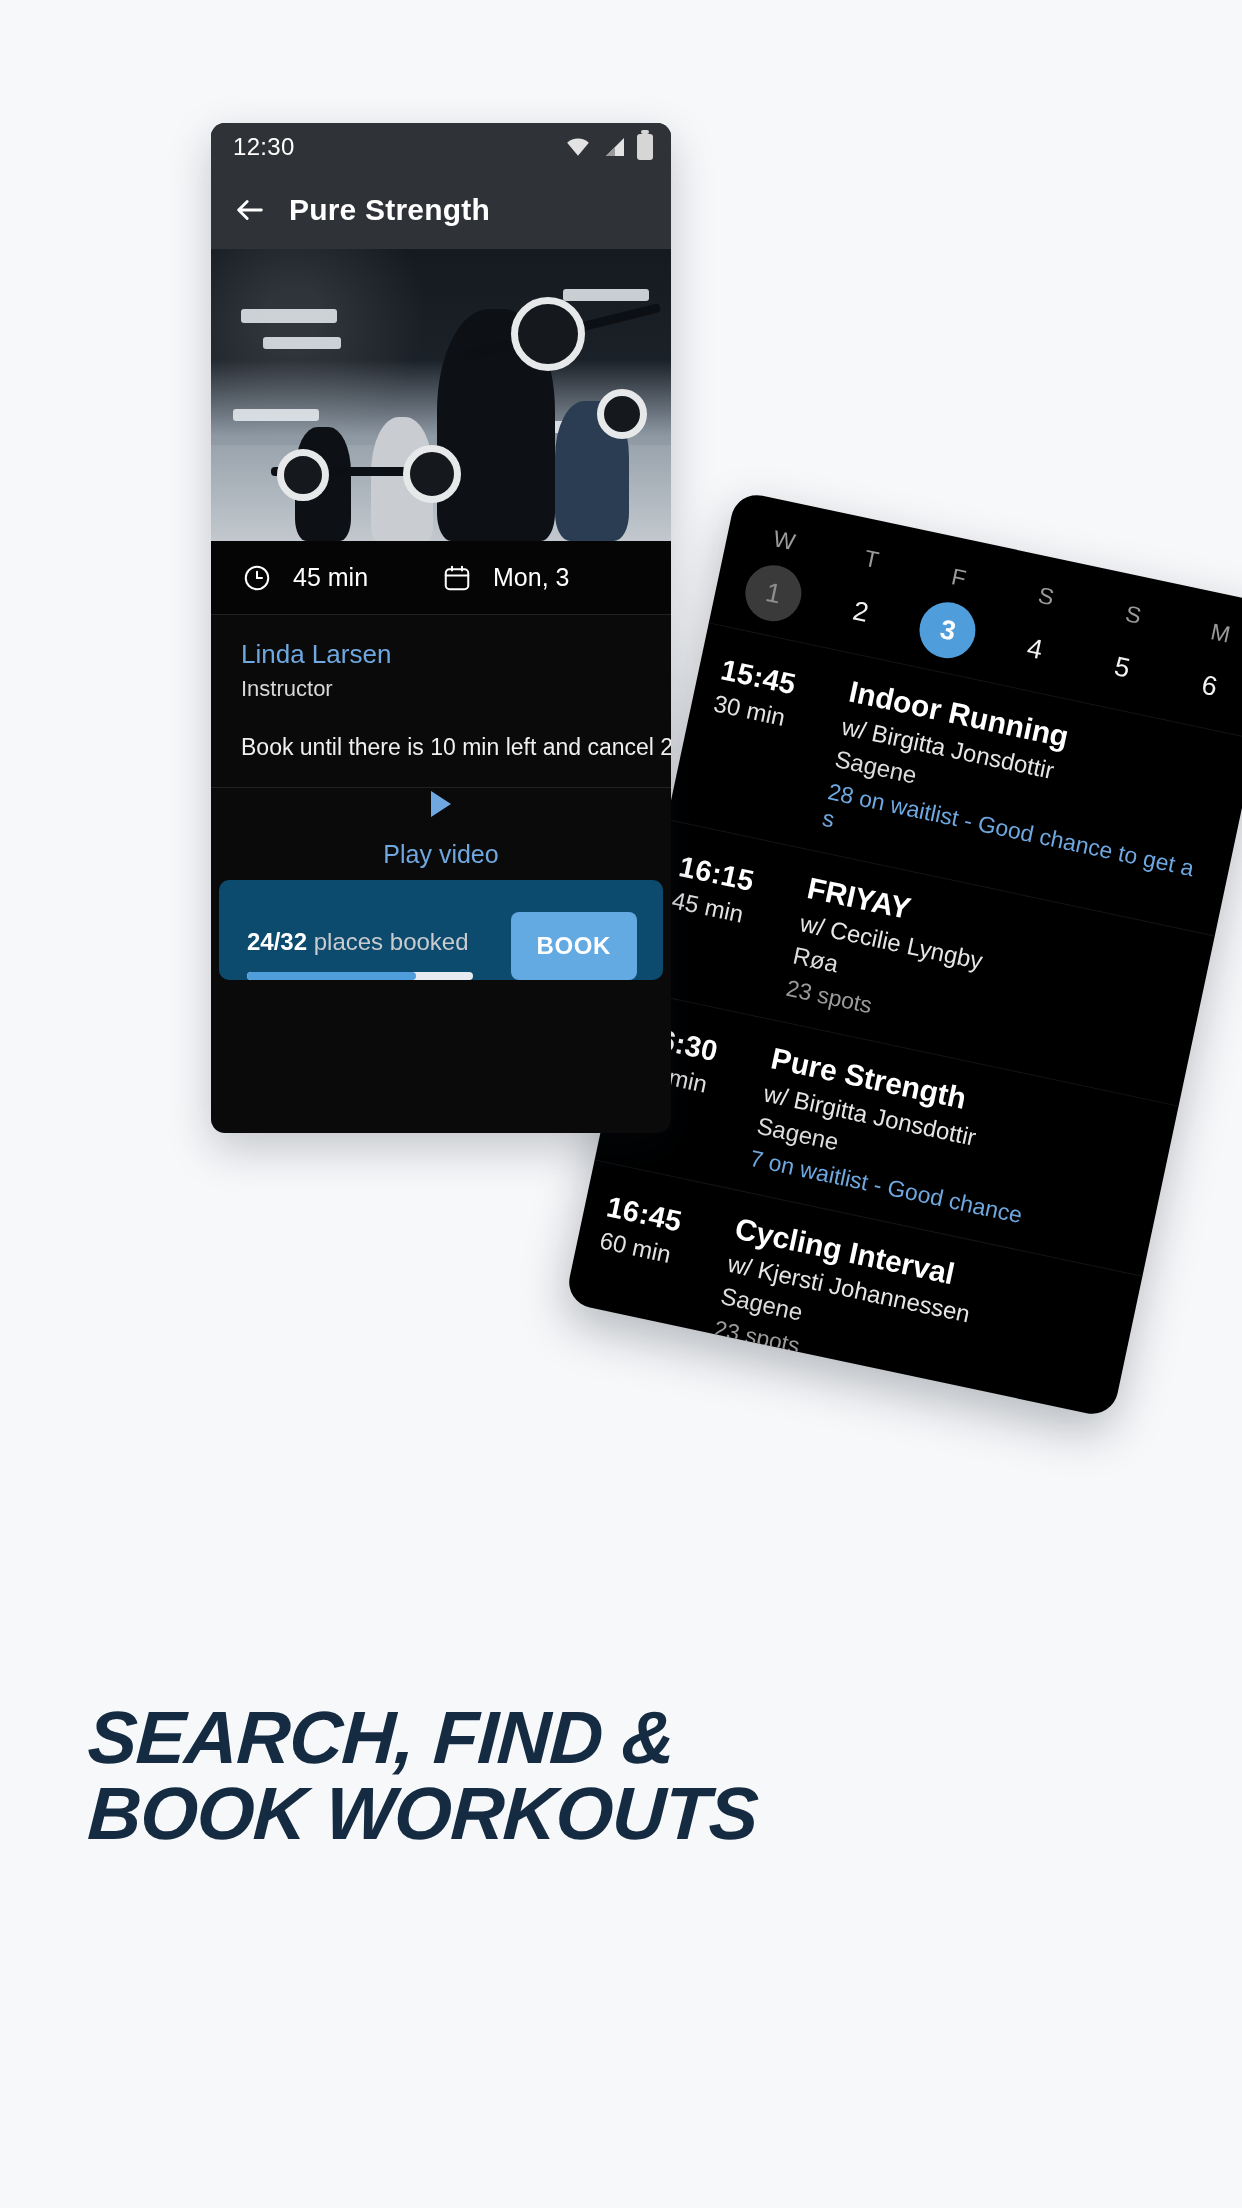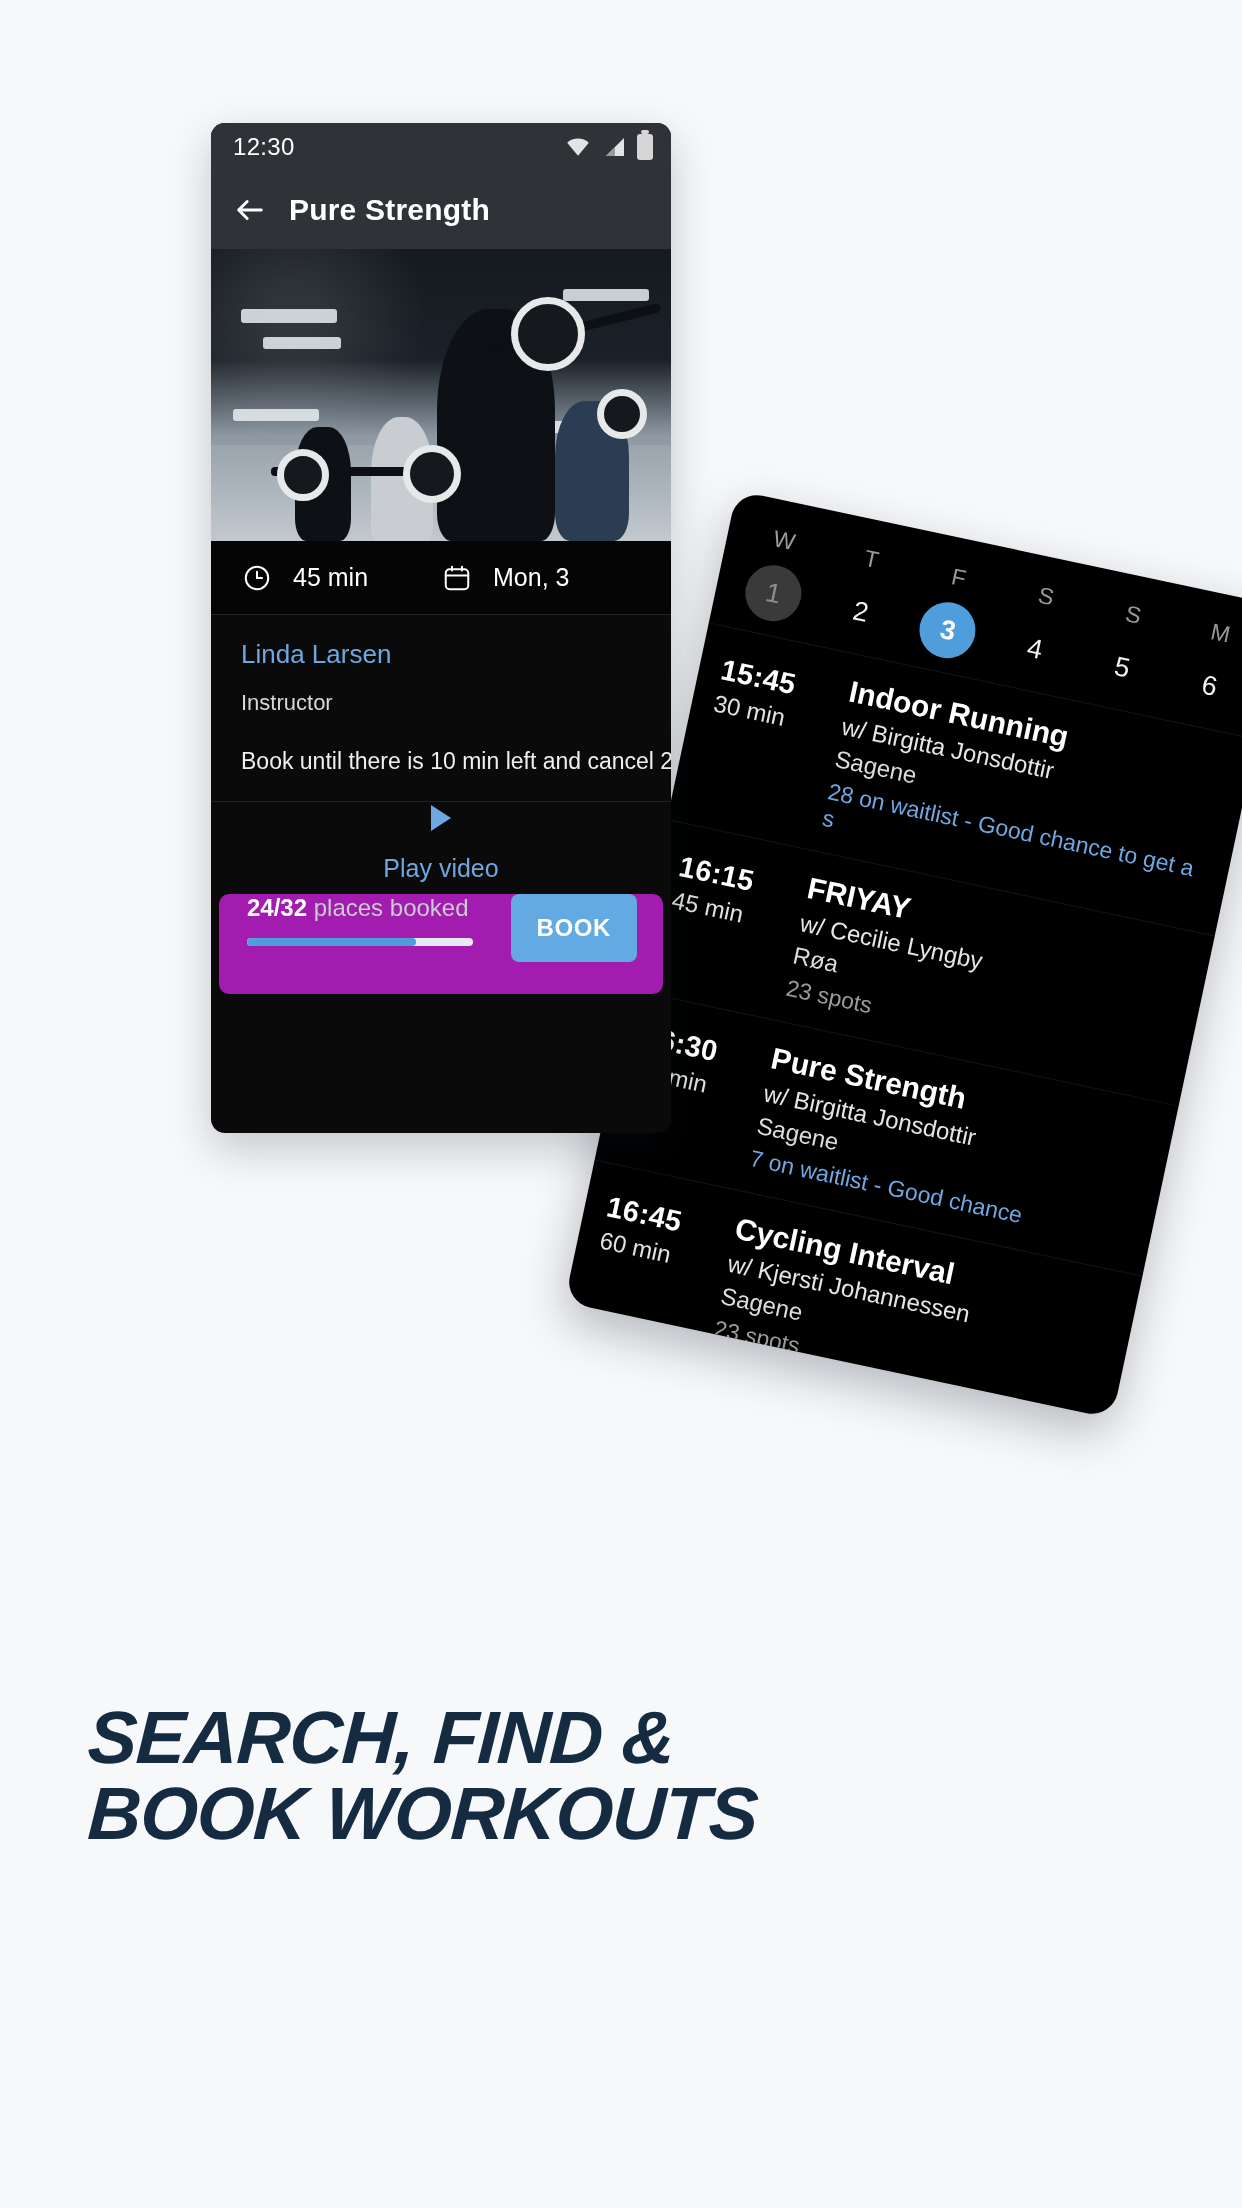--- a/index.html
+++ b/index.html
@@ -107,31 +107,31 @@
   .dcell.half { width: 50%; }
   .dtext { color: #fff; font-size: 25px; }
   .dtext.blue { color: #6fa8e0; }
   .icow { width: 32px; height: 32px; flex: 0 0 32px; display:flex; align-items:center; justify-content:center; }
 
   .inviterow { height: 86px; display:flex; align-items:center; padding:0 30px;
     border-top:1px solid #202225; border-bottom:1px solid #202225; gap:20px; }
 
   .instructor { padding: 24px 30px 10px 30px; }
   .instructor .nm { color: #6fa8e0; font-size: 26px; }
-  .instructor .role { color: #d8d8d8; font-size: 22px; margin-top: 20px; }
+  .instructor .role { color: #d8d8d8; font-size: 22px; margin-top: 6px; }
 
   .policy { padding: 22px 30px 26px 30px; color: #efefef; font-size: 23px;
     white-space: nowrap; overflow: hidden; border-bottom: 1px solid #202225; }
 
   .playrow { height: 84px; display:flex; align-items:center; padding:0 30px; gap:20px;flex-direction:column; }
   .play-tri { width:0;height:0;border-left:20px solid #6fa8e0;border-top:13px solid transparent;border-bottom:13px solid transparent; }
 
   .bookbar {
-    margin: 8px 8px 0 8px; height: 100px; background: #a21caf;
-    border-radius: 10px; display:flex; align-items:flex-start; padding: 0 26px 0 28px; gap: 18px;
+    margin: 8px 8px 0 8px; height: 100px; background: #0c4a6e;
+    border-radius: 10px; display:flex; align-items:flex-end; padding: 0 26px 0 28px; gap: 18px;
   }
   .bb-left { flex: 1; }
   .bb-text { font-size: 24px; color: #c9cccf; }
   .bb-text b { color: #fff; }
   .bb-track { margin-top: 16px; height: 8px; border-radius: 5px; background: #e8eaf2; overflow:hidden; width: 92%; }
   .bb-fill { height: 100%; background: #4f9ddb; border-radius: 5px; }
   .bookbtn {
     background: #63a9e2; color: #fff; font-size: 24px; font-weight: bold;
     letter-spacing: .6px; padding: 20px 26px; border-radius: 8px; border: none;
     cursor: pointer; white-space: nowrap;

